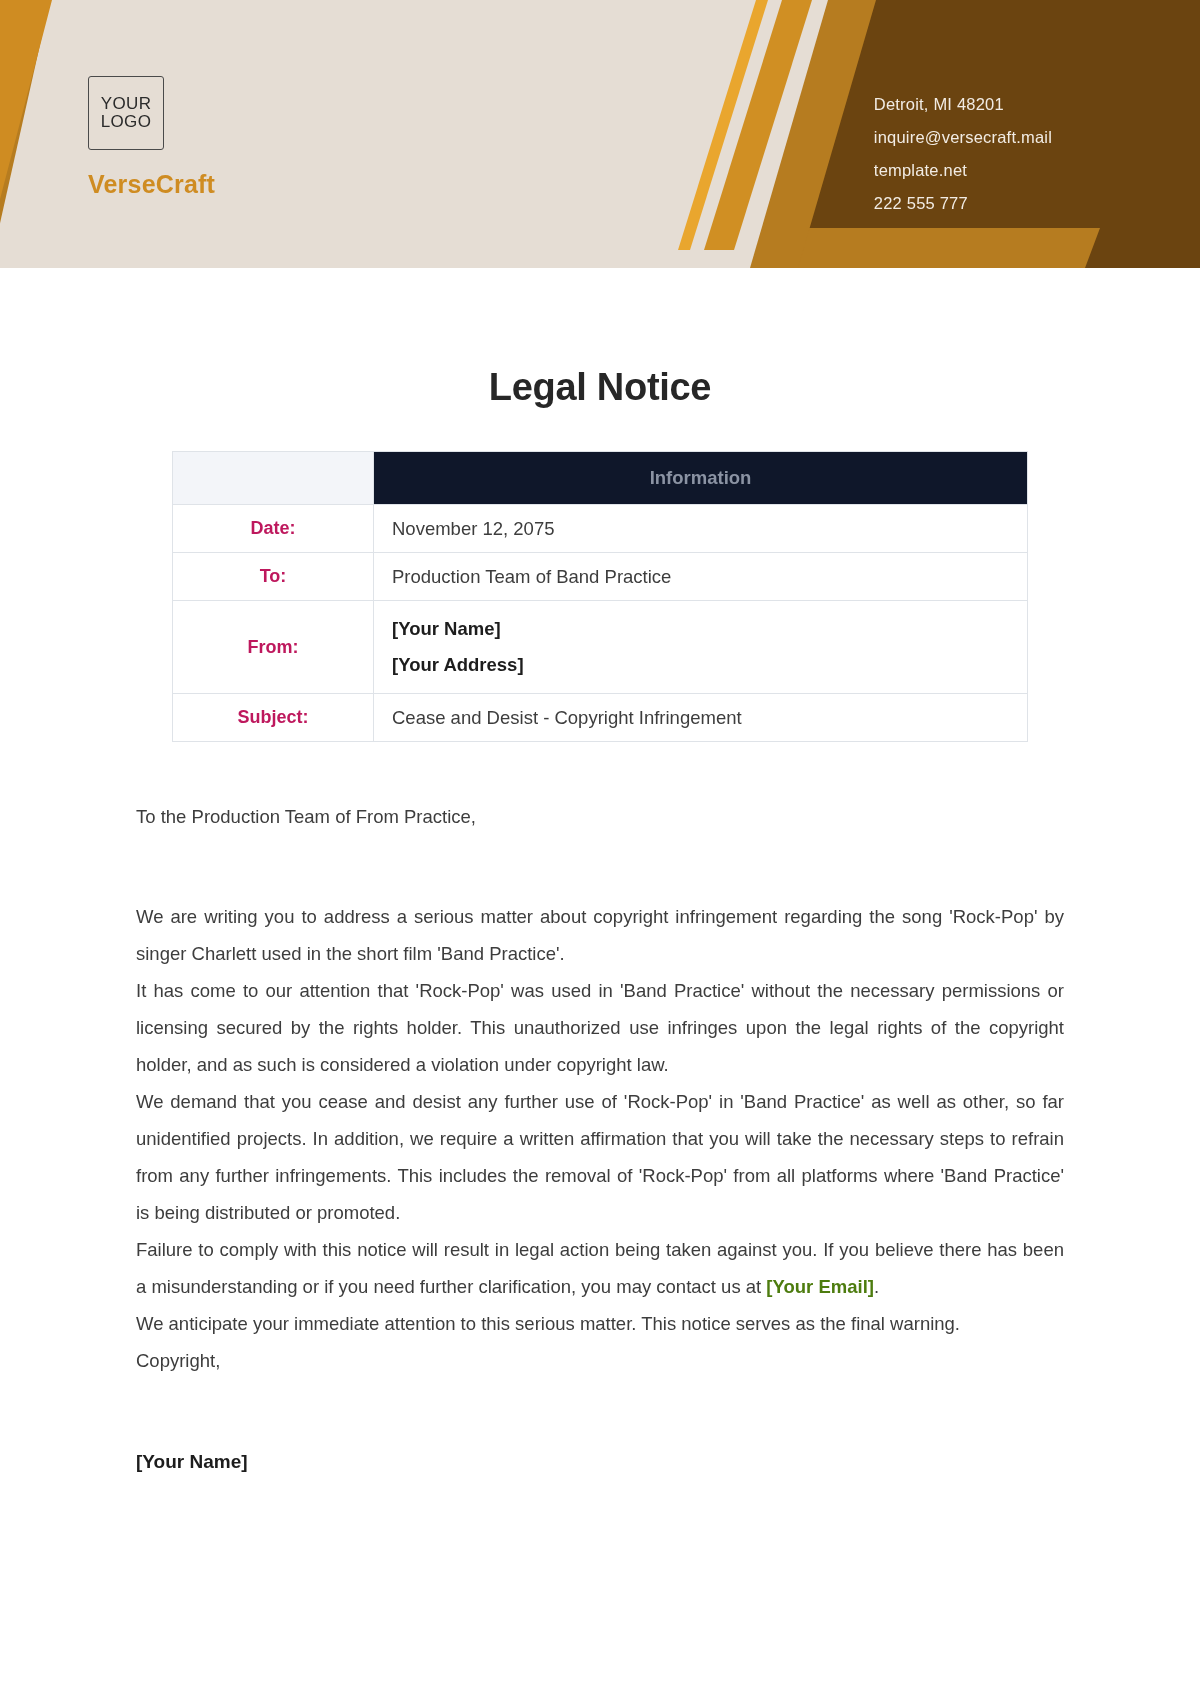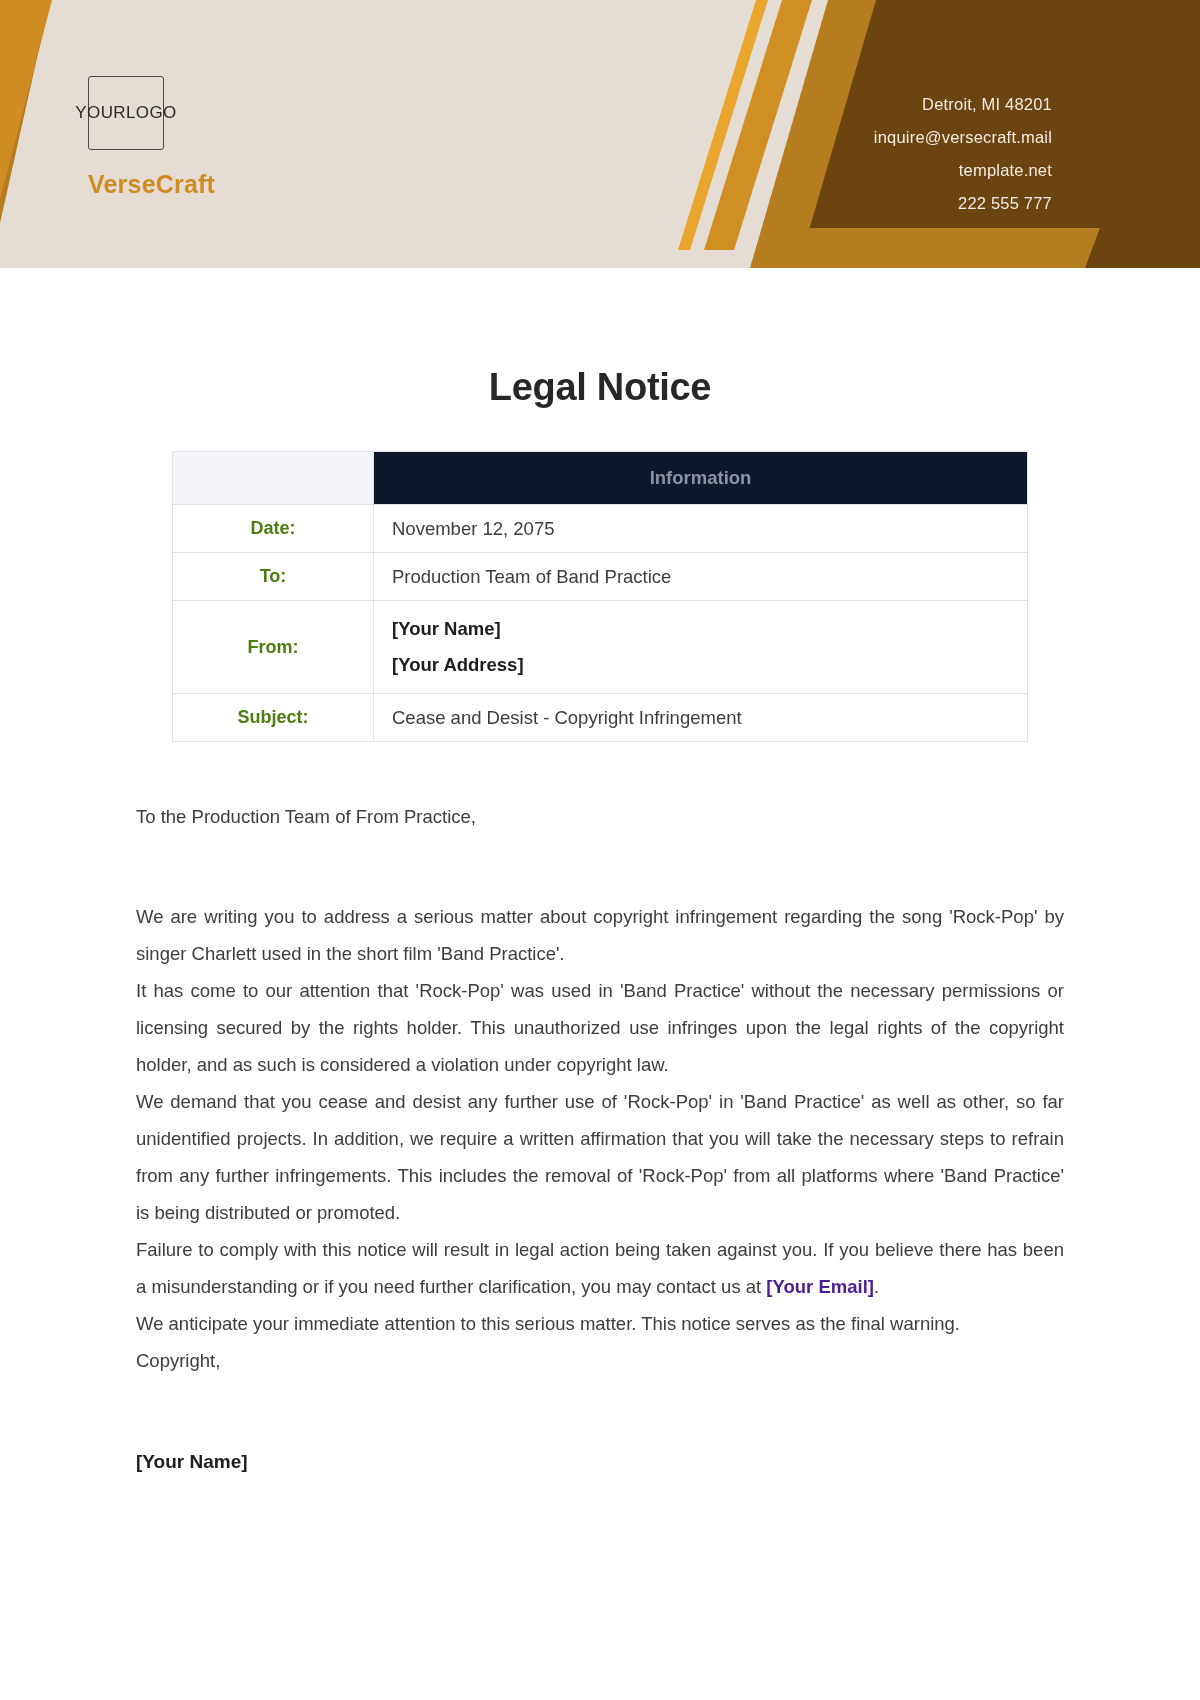--- a/index.html
+++ b/index.html
@@ -31,20 +31,21 @@
     left: 88px;
     top: 76px;
     width: 230px;
   }
   .logo-box {
     width: 76px;
     height: 74px;
     border: 1.6px solid #4a4a4a;
     border-radius: 3px;
     display: flex;
+    flex-direction: column;
     align-items: center;
     justify-content: center;
     line-height: 1.08;
   }
   .logo-box span {
     font-family: "Liberation Sans", sans-serif;
     font-size: 17px;
     font-weight: 400;
     letter-spacing: 0.4px;
     color: #2b2b2b;
@@ -55,21 +56,21 @@
     font-size: 25px;
     font-weight: bold;
     color: #cf8c22;
     letter-spacing: 0.2px;
   }
 
   .contact-block {
     position: absolute;
     right: 148px;
     top: 88px;
-    text-align: right;
+    text-align: left;
     color: #f2ece4;
     font-family: "Liberation Sans", sans-serif;
     font-size: 16.5px;
     line-height: 2.0;
     letter-spacing: 0.2px;
   }
   .contact-block div { white-space: nowrap; }
 
   
   .page {
@@ -109,21 +110,21 @@
     font-size: 18.5px;
     font-weight: bold;
     color: #8b93a3;
     text-align: center;
   }
   .info-table thead th.blank { background: #f3f5f9; }
   .info-table td.label {
     text-align: center;
     font-size: 18px;
     font-weight: bold;
-    color: #4d7c0f;
+    color: #be185d;
     height: 48px;
   }
   .info-table td.value {
     padding-left: 18px;
     font-size: 18.5px;
     color: #3d3d3d;
     height: 48px;
   }
   .info-table td.value.multi {
     padding-top: 10px;
@@ -148,21 +149,21 @@
   .salutation {
     line-height: 1.6;
     margin: 0 0 66px 0;
   }
   .letter p.para {
     margin: 0;
     text-align: justify;
     line-height: 2.0;
   }
   .letter p.para.last-left { text-align: left; }
-  .letter b { color: #4c1d95; font-weight: bold; }
+  .letter b { color: #4d7c0f; font-weight: bold; }
 
   .signature {
     margin-top: 52px;
     padding-left: 18px;
     font-family: "DejaVu Serif", serif;
     font-style: italic;
     font-size: 33px;
     color: #1c1c1c;
     letter-spacing: 0.5px;
   }

